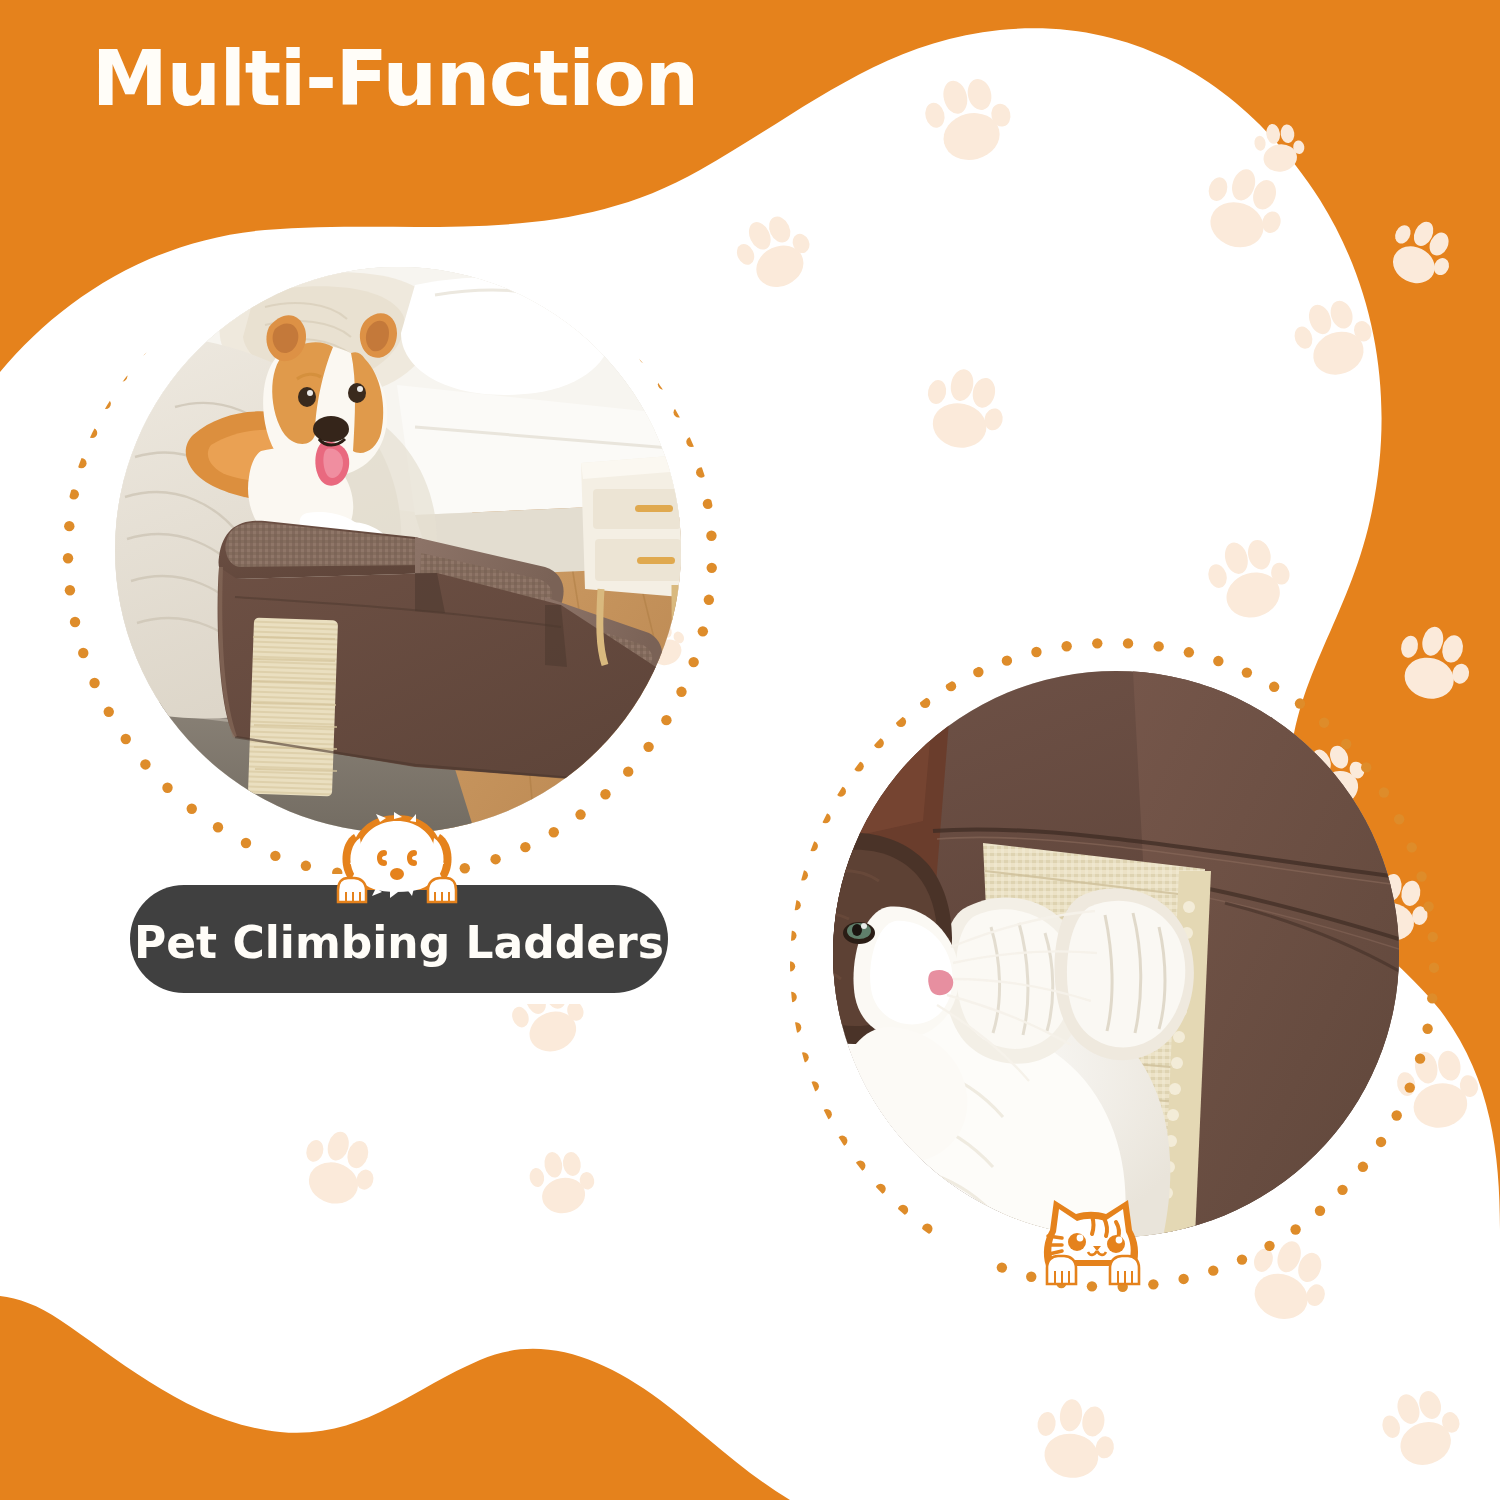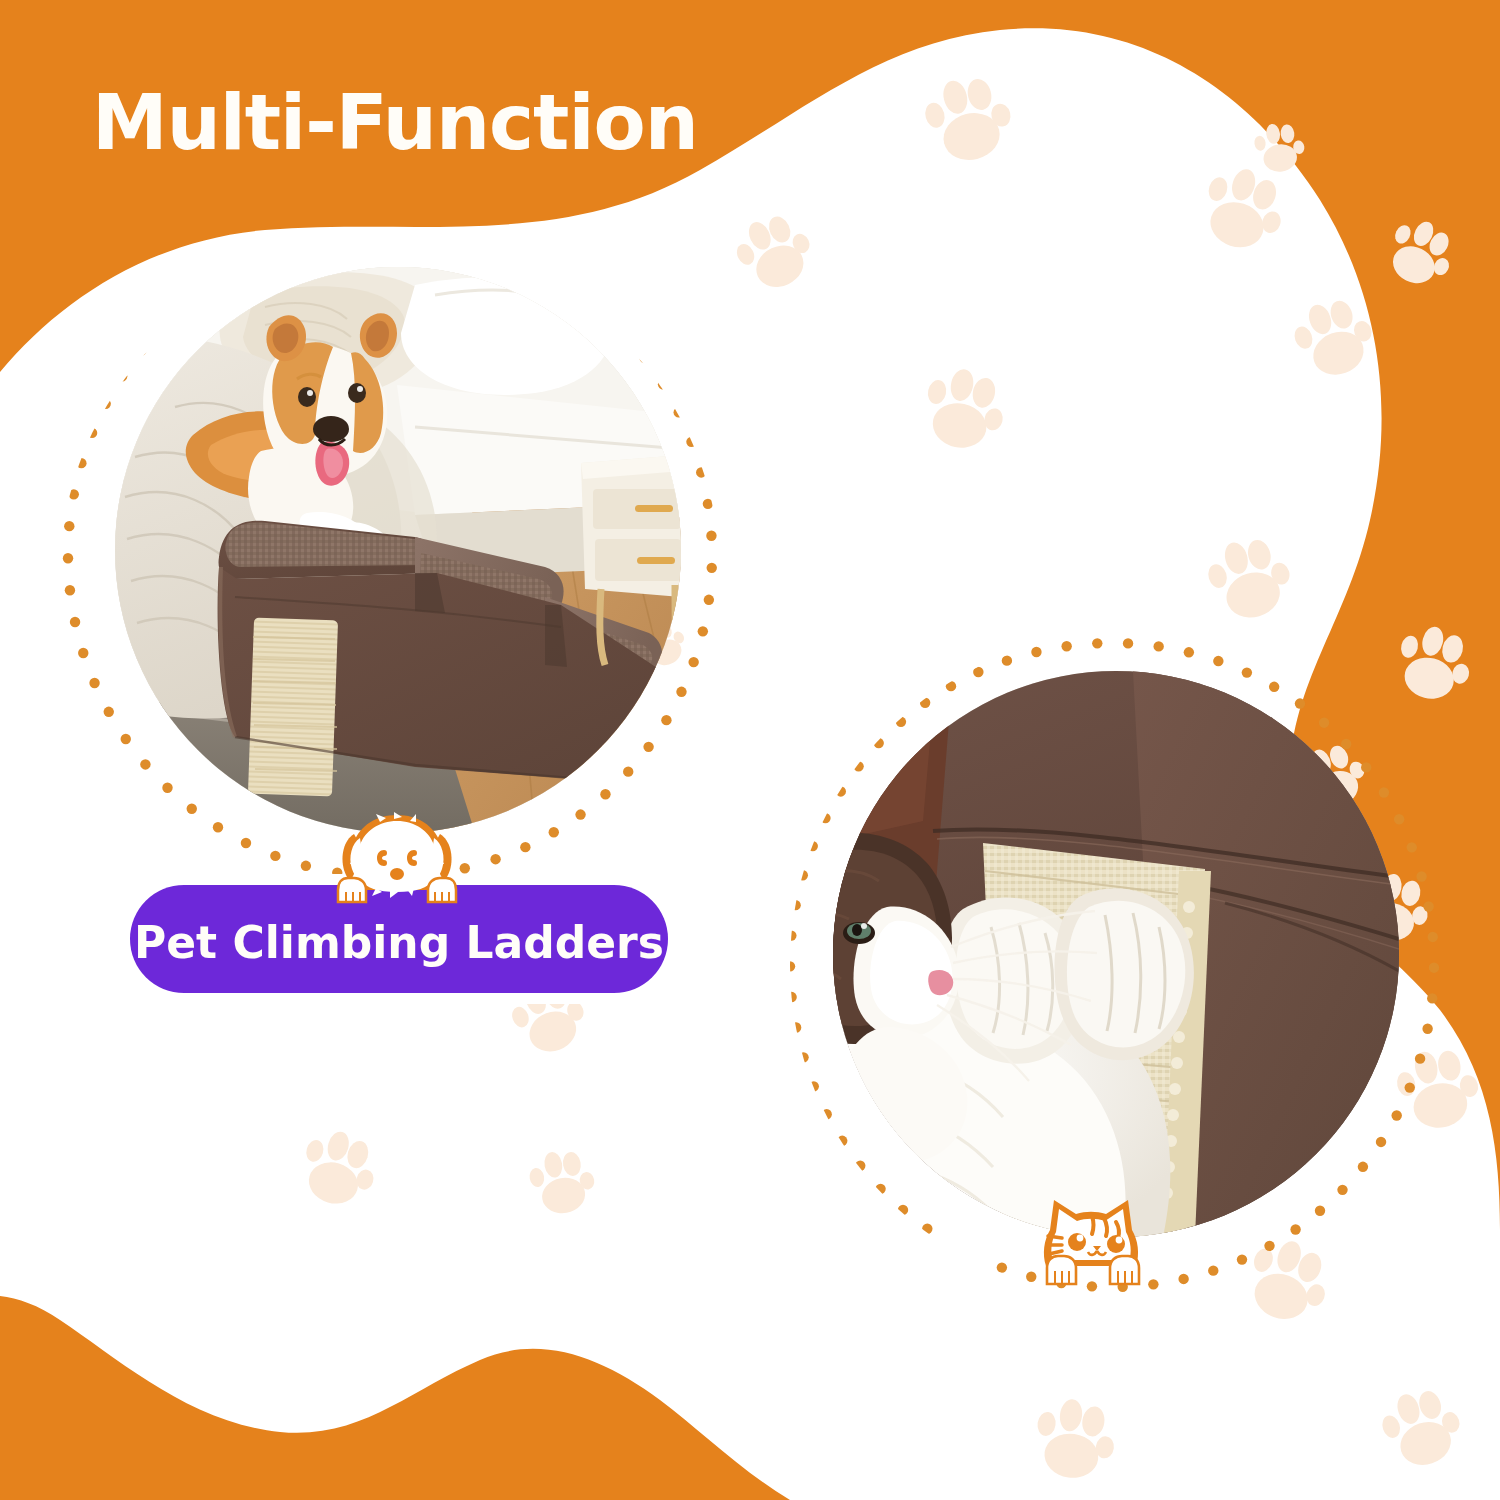--- a/index.html
+++ b/index.html
@@ -19,21 +19,20 @@
   #page-title {
     position:absolute;
     left:92px; top:34px;
     font-size:76px;
     font-weight:bold;
     color:#FFFDF8;
     letter-spacing:-1px;
     white-space:nowrap;
     z-index:40;
     font-family:"DejaVu Sans", sans-serif;
-    margin-top:44px;
   }
 
   
   .photo-wrap { position:absolute; z-index:20; }
 
   .dot-ring {
     position:absolute;
     border-radius:50%;
     z-index:1;
   }
@@ -54,21 +53,21 @@
   
   #cat-photo-wrap { left:790px; top:635px; width:660px; height:660px; }
   #cat-dot-ring   { left:0; top:0; width:660px; height:660px; }
   #cat-photo      { left:43px; top:36px; width:566px; height:566px; }
 
   
   .badge {
     position:absolute;
     z-index:35;
     border-radius:100px;
-    background:#6d28d9;
+    background:#404040;
     box-shadow:0 0 0 11px #ffffff;
     display:flex; align-items:center; justify-content:center;
     color:#FFFDF8;
     font-weight:bold;
     font-family:"DejaVu Sans", sans-serif;
   }
   #badge-dog { left:130px; top:885px; width:538px; height:108px; font-size:44px; }
   #badge-cat { left:860px; top:1270px; width:470px; height:108px; font-size:44px; }
 
   .badge-label { position:relative; top:3px; letter-spacing:0px; white-space:nowrap; }

